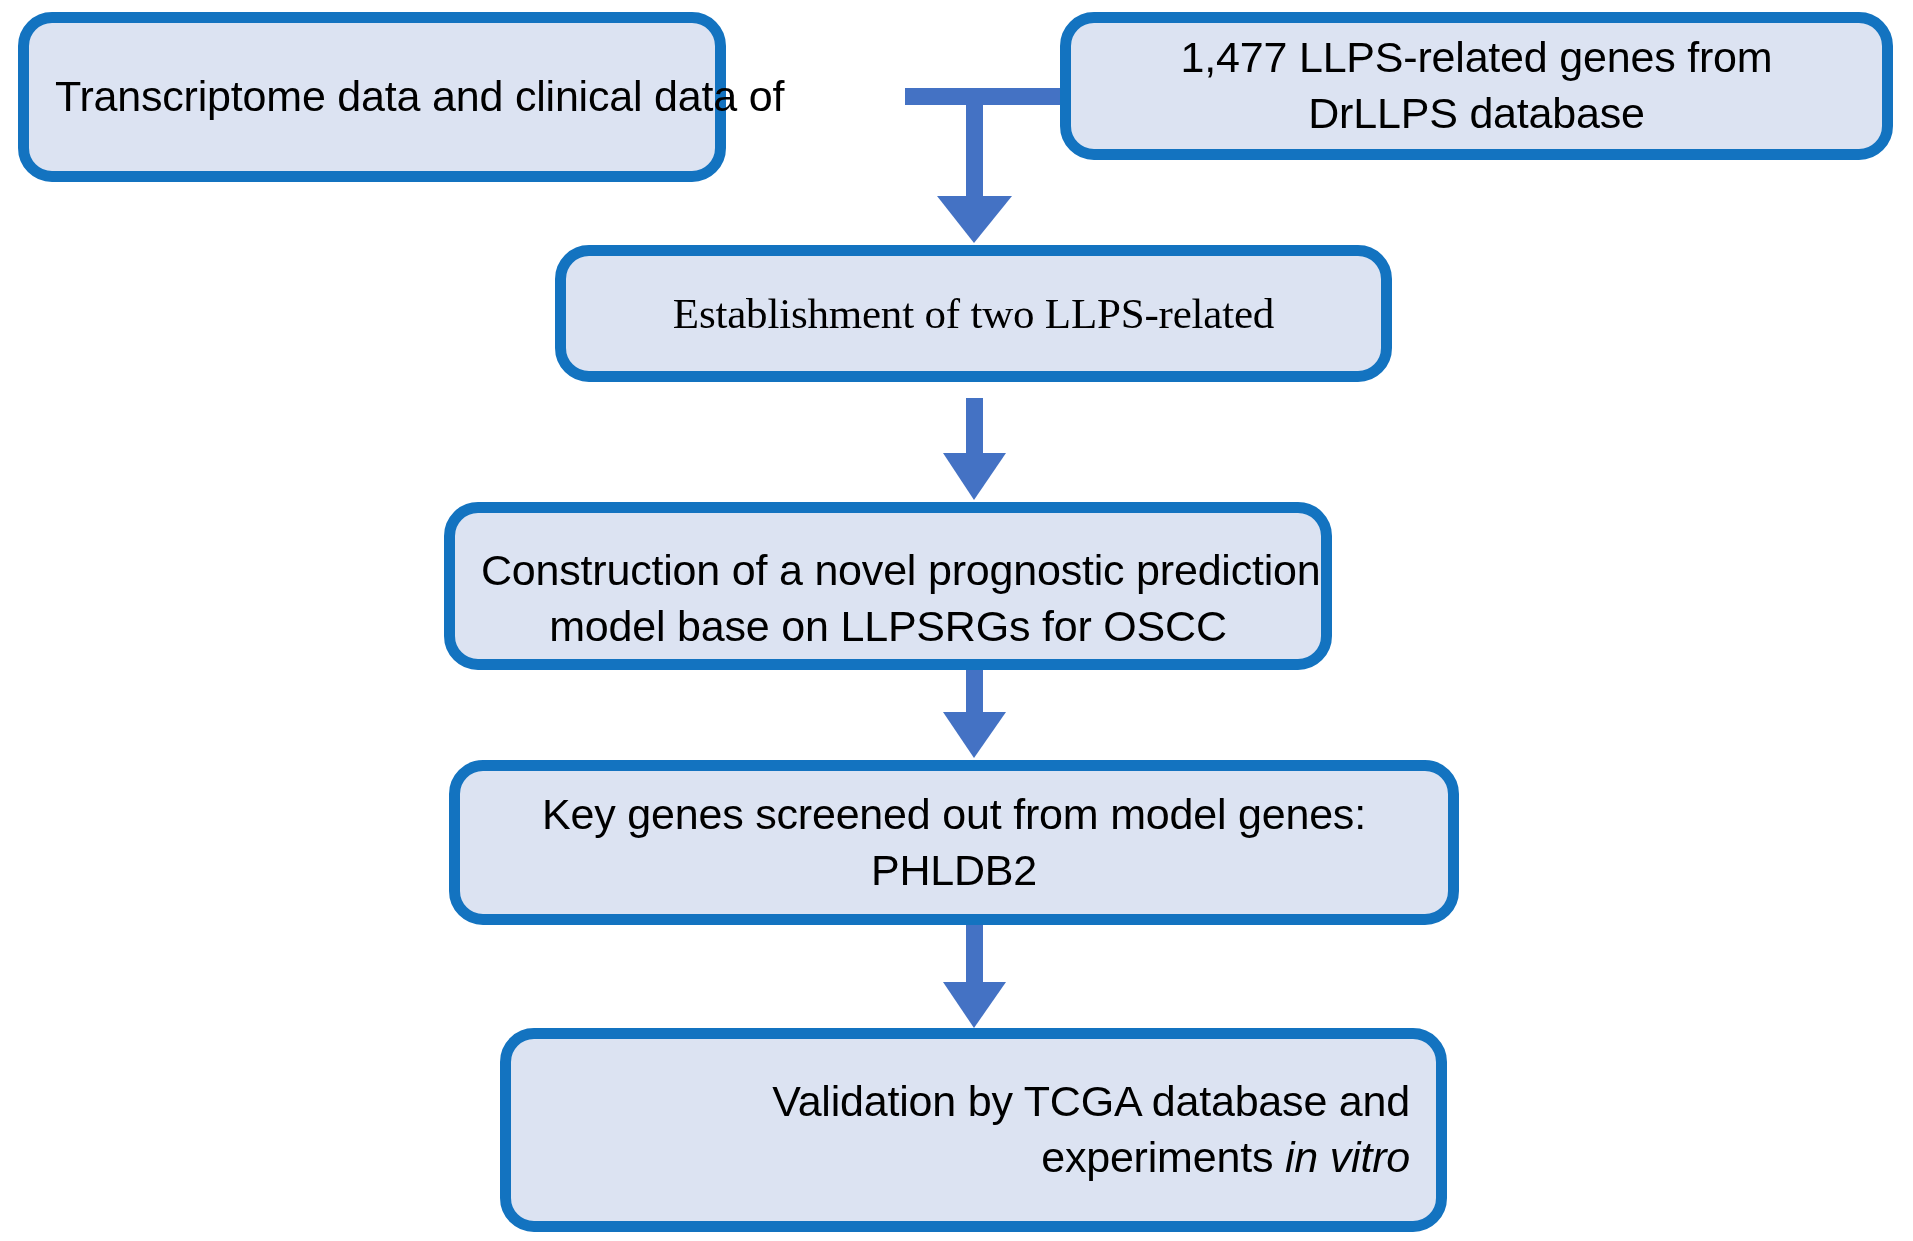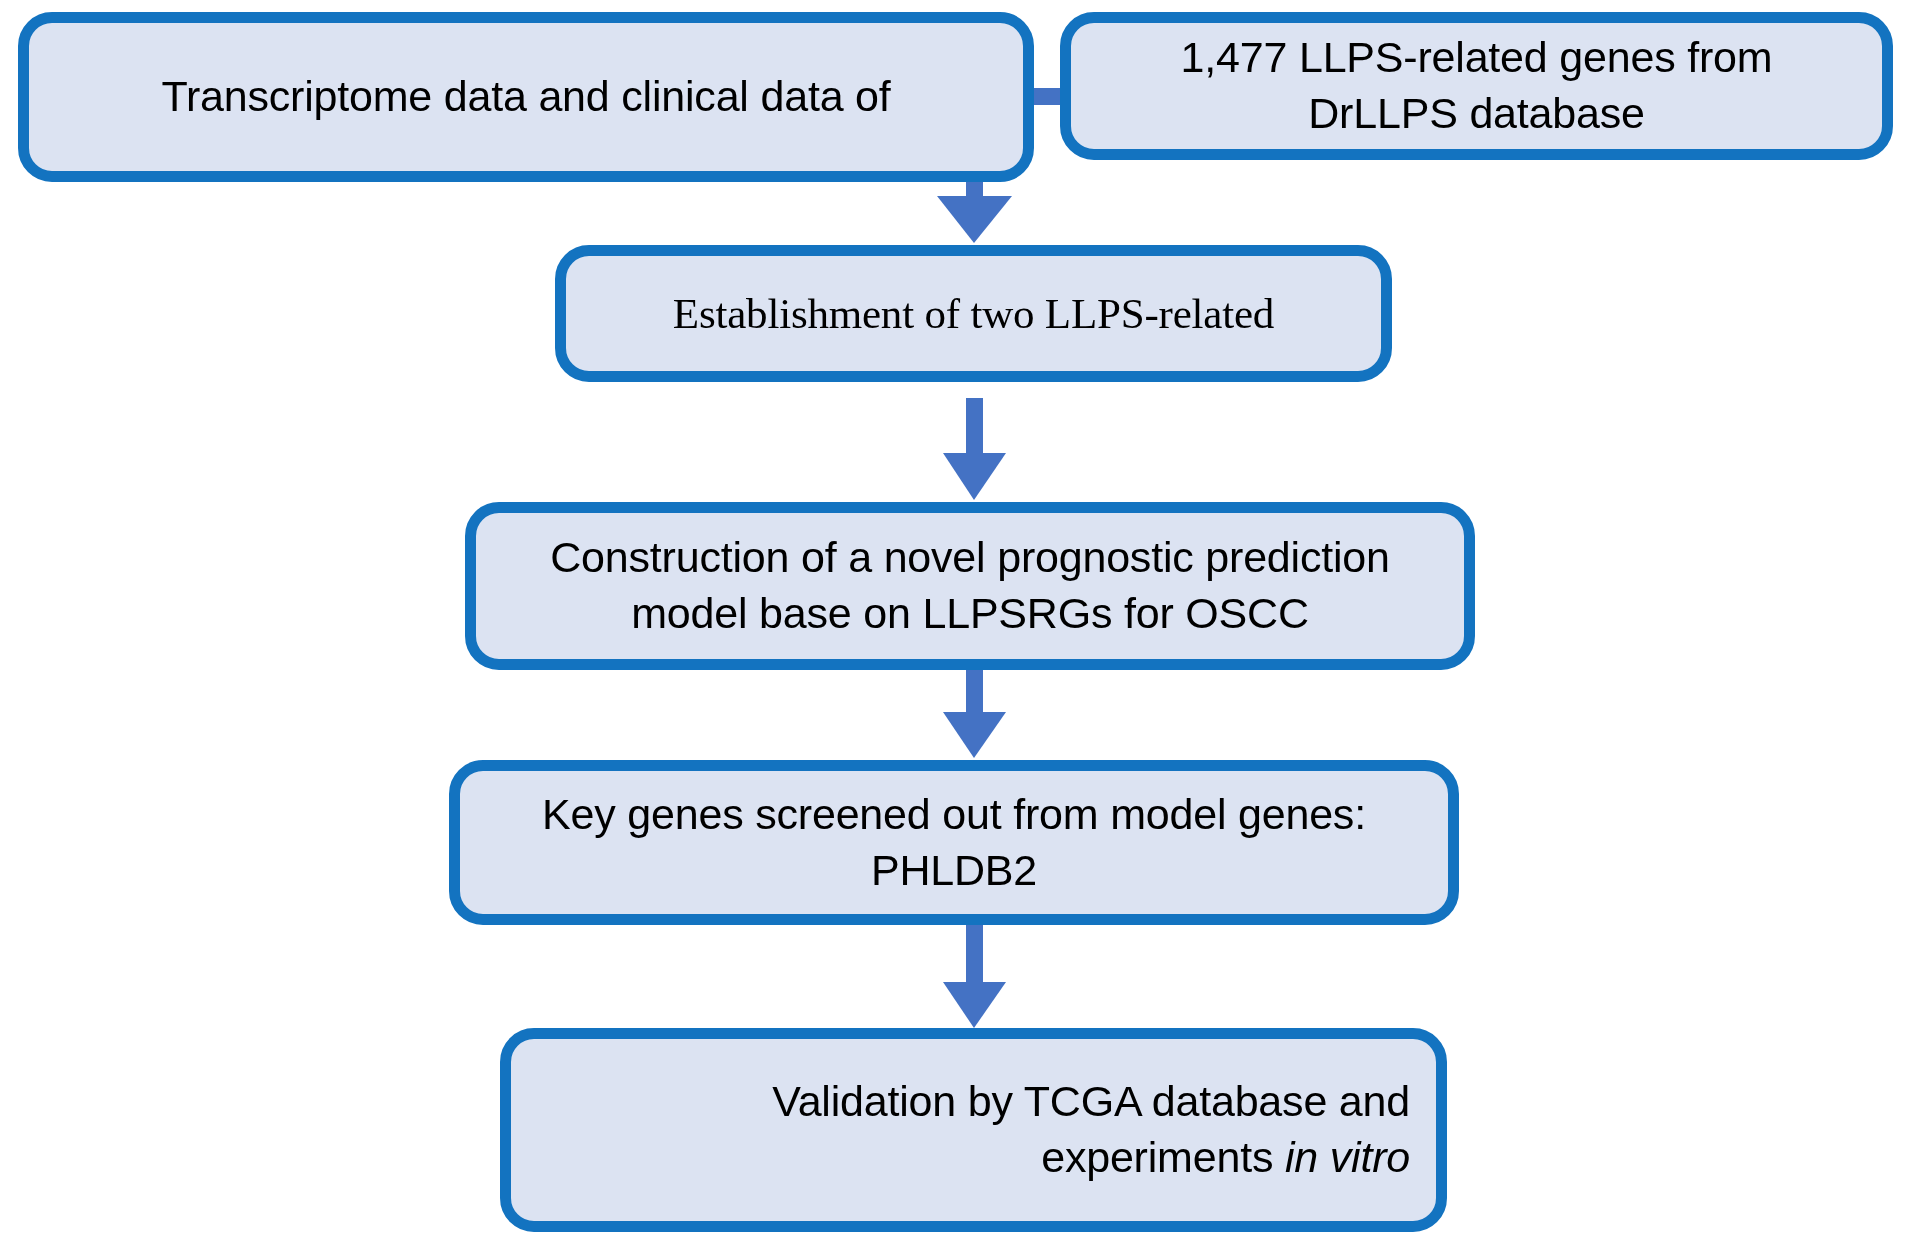--- a/index.html
+++ b/index.html
@@ -49,24 +49,24 @@
     width: 100%;
   }
   .node .line {
     display: block;
     white-space: nowrap;
   }
   .italic {
     font-style: italic;
   }
   
-  #node-tcga-input    { left: 18px;   top: 12px;   width: 1016px;  height: 170px; font-size: 43px; }
+  #node-tcga-input    { left: 18px;   top: 12px;   width: 708px;  height: 170px; font-size: 43px; }
   #node-drllps-input  { left: 1060px; top: 12px;   width: 833px;  height: 148px; font-size: 43px; }
   #node-clusters      { left: 555px;  top: 245px;  width: 837px;  height: 137px; font-size: 43px; font-family: Liberation Serif, serif; }
-  #node-model         { left: 465px;  top: 502px;  width: 1010px; height: 168px; font-size: 43px; }
+  #node-model         { left: 444px;  top: 502px;  width: 888px; height: 168px; font-size: 43px; align-items: flex-end; }
   #node-key-genes     { left: 449px;  top: 760px;  width: 1010px; height: 165px; font-size: 43px; }
   #node-validation    { left: 500px;  top: 1028px; width: 947px;  height: 204px; font-size: 43px; text-align: right; }
 </style>
 </head>
 <body>
 
 <div id="canvas">
 
   <svg id="connectors" viewBox="0 0 1913 1241" width="1913" height="1241" xmlns="http://www.w3.org/2000/svg">
 

